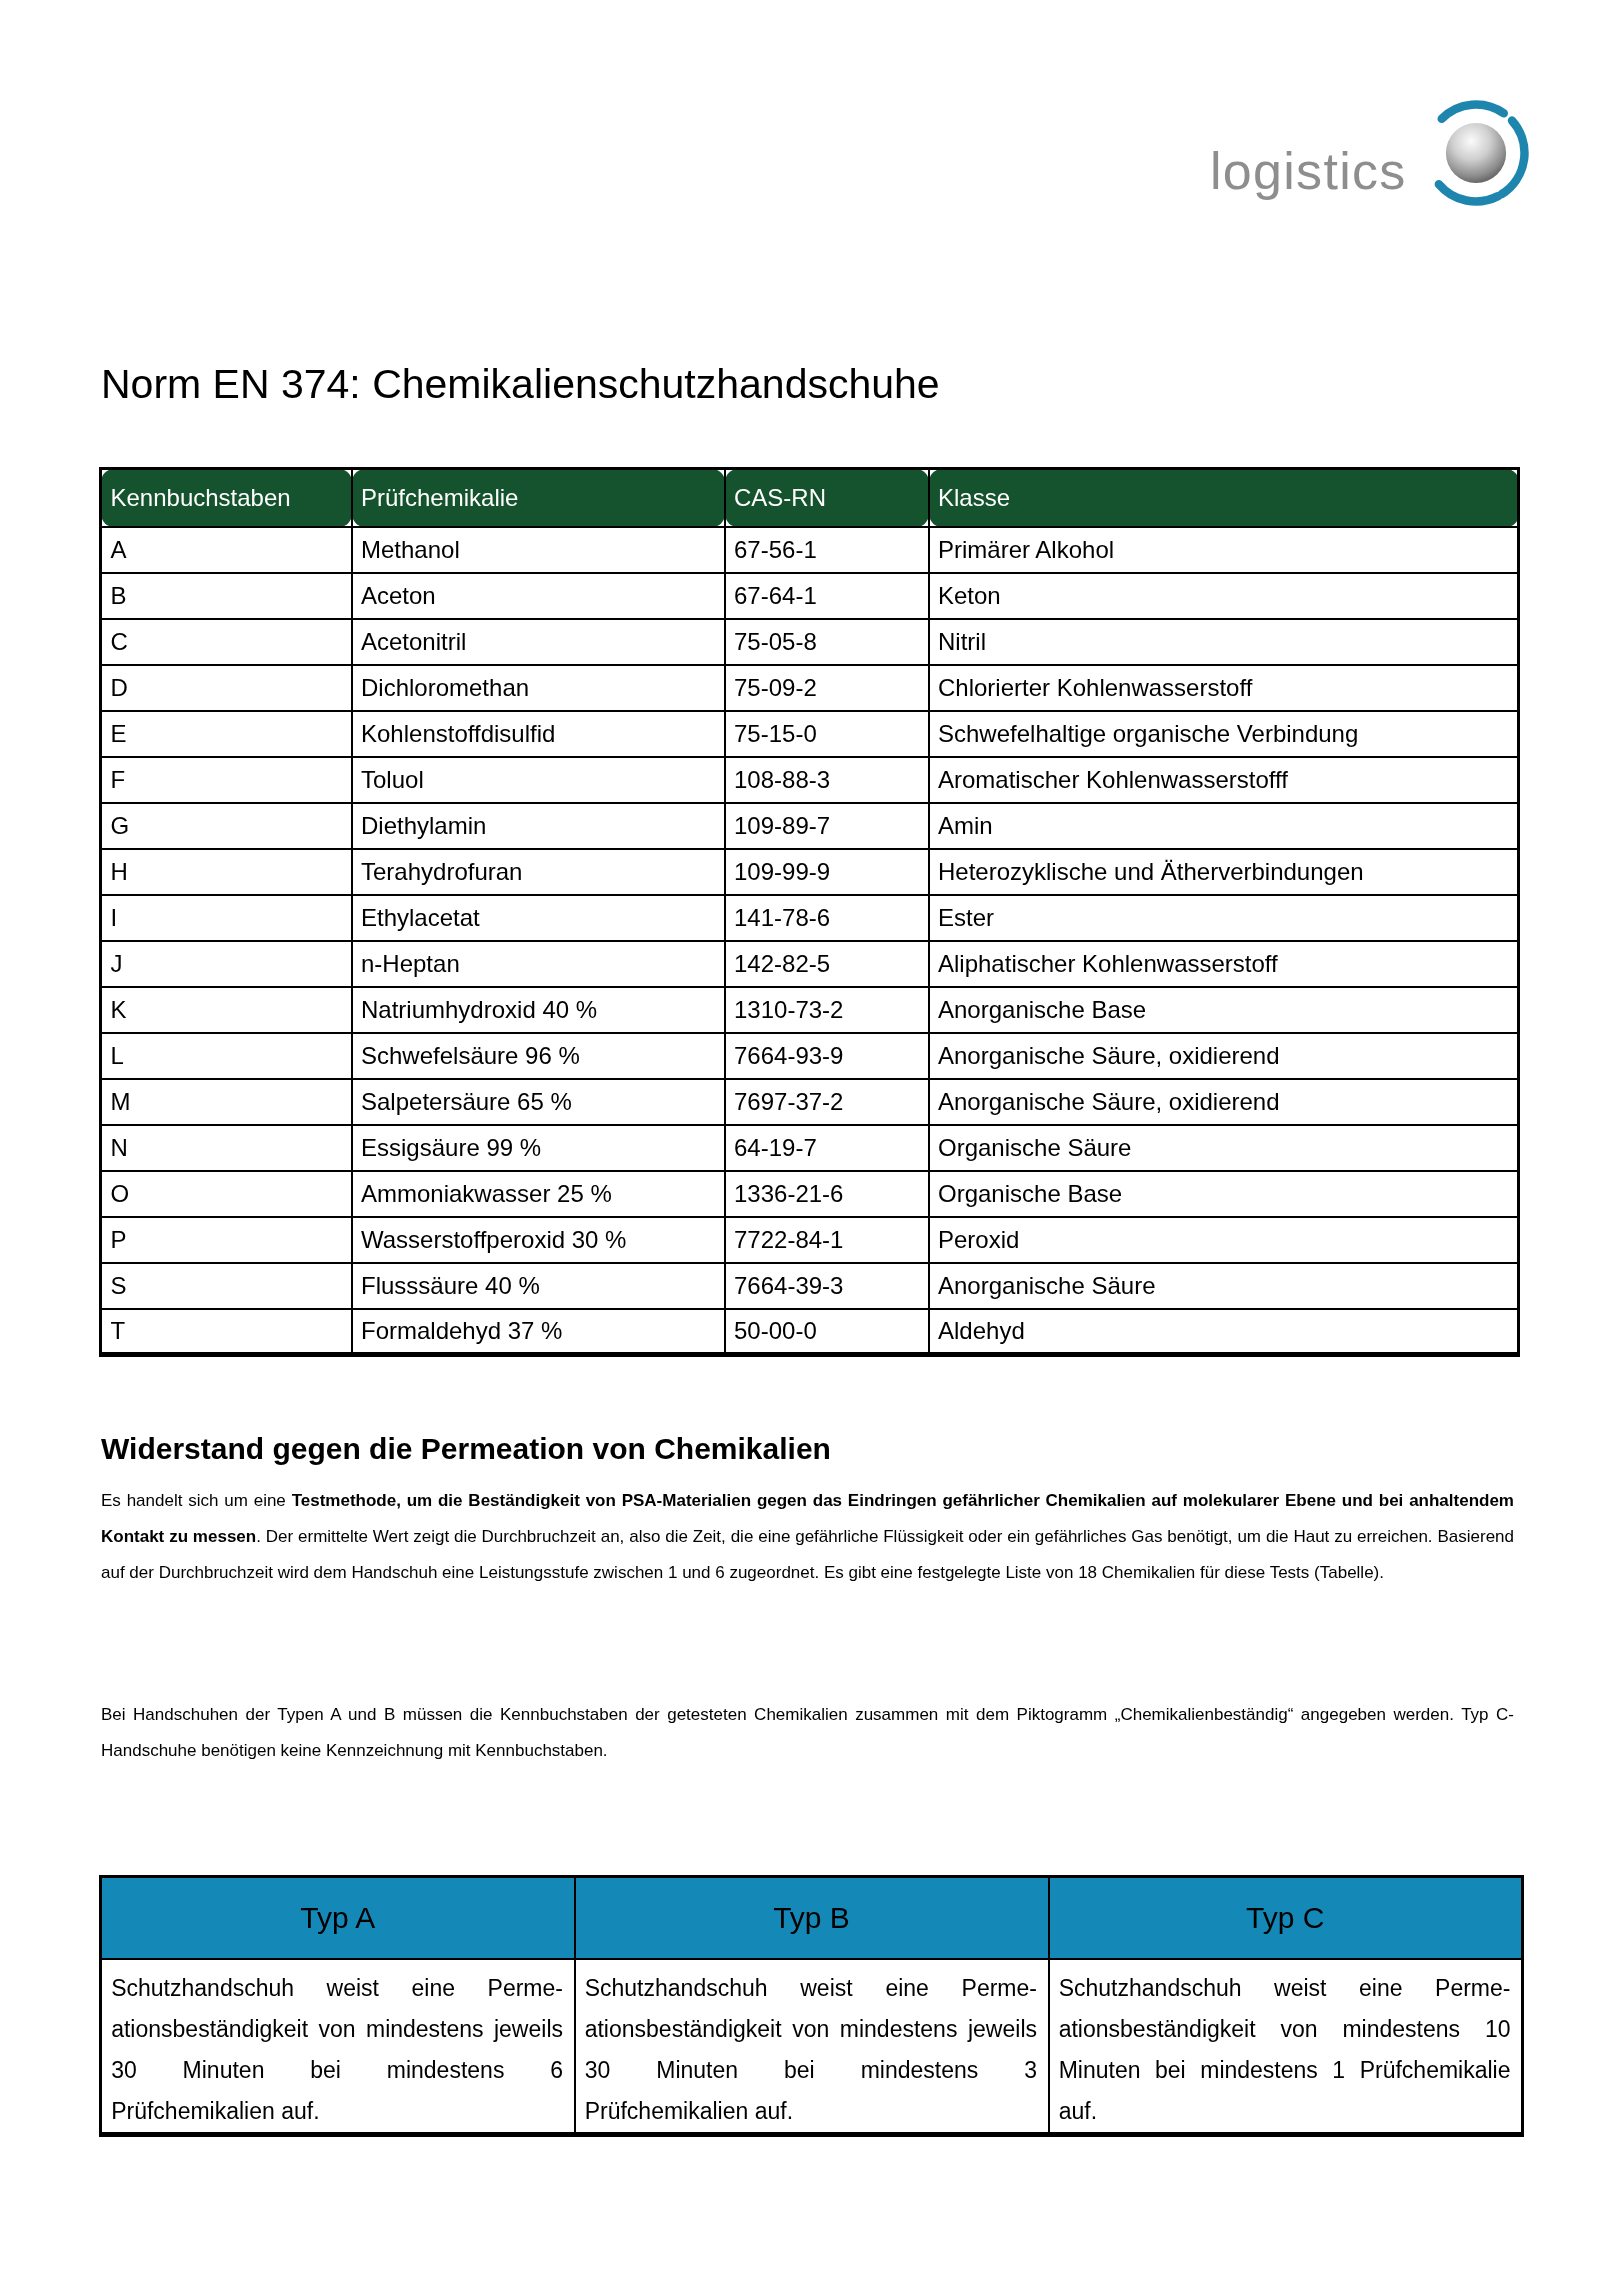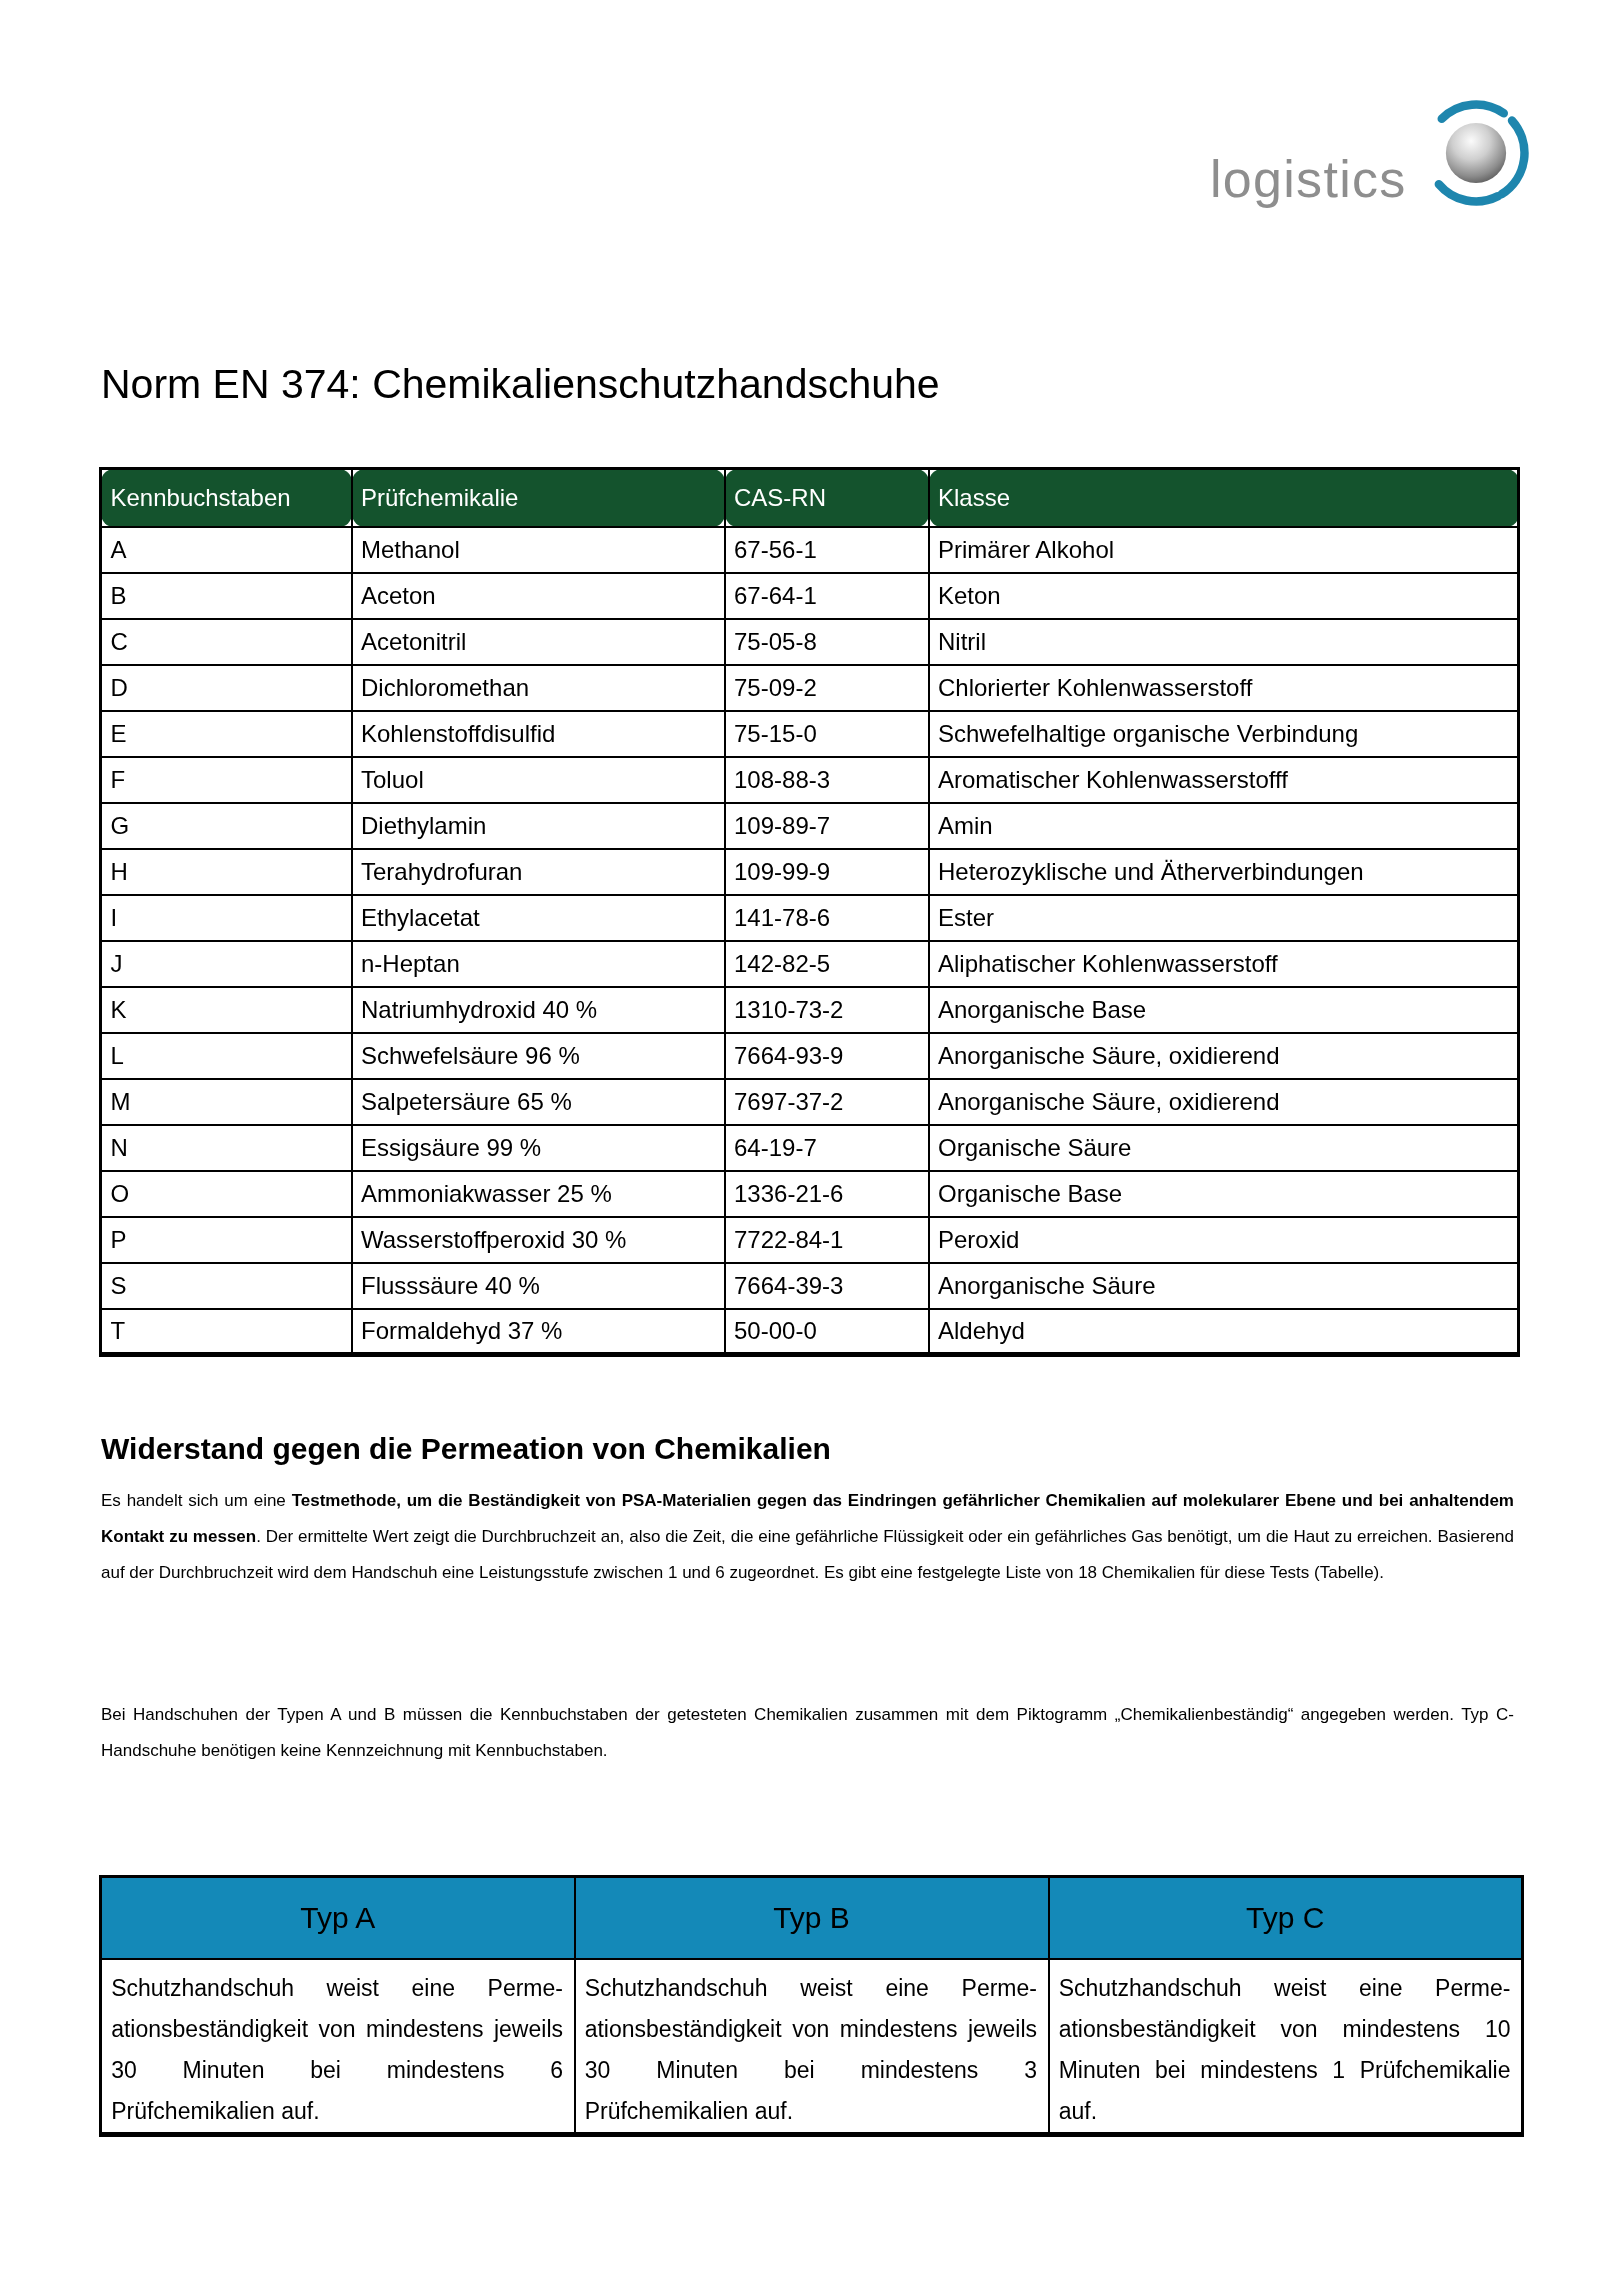--- a/index.html
+++ b/index.html
@@ -6,21 +6,21 @@
   html,body { background:#ffffff; }
   body {
     width:1623px; height:2295px; position:relative;
     font-family:"Liberation Sans", sans-serif; color:#000;
   }
 
   
   .logo { position:absolute; top:98px; right:92px; display:flex; align-items:flex-start; }
   .logo-text { display:flex; flex-direction:column; align-items:flex-end; margin-top:36px; margin-right:14.4px; }
   .logo-brand { font-size:68px; font-weight:bold; letter-spacing:-2px; color:#2191bf; line-height:0.95; }
-  .logo-sub   { font-size:52px; color:#8e8e8e; letter-spacing:1.3px; line-height:1; margin-top:19px; }
+  .logo-sub   { font-size:52px; color:#8e8e8e; letter-spacing:1.3px; line-height:1; margin-top:11px; }
   .logo-sphere { width:110px; height:110px; }
 
   
   .page-title { position:absolute; top:361px; left:101px; font-size:41px; font-weight:normal; letter-spacing:0px; }
 
   
   table { border-collapse:collapse; table-layout:fixed; }
   .chem-table { position:absolute; top:467px; left:99px; width:1421px;
                 border:3.9px solid #000; border-bottom-width:5.9px; }
   .chem-table th, .chem-table td { border:2.6px solid #000; font-size:24px; font-weight:normal;

